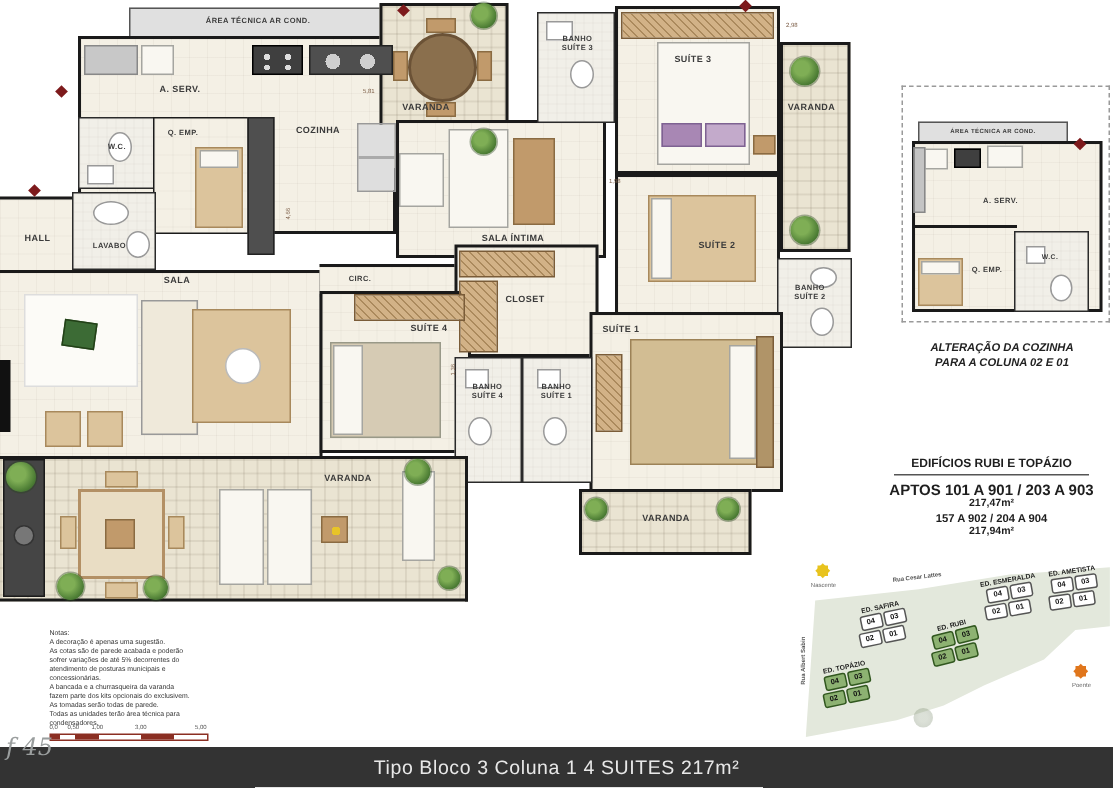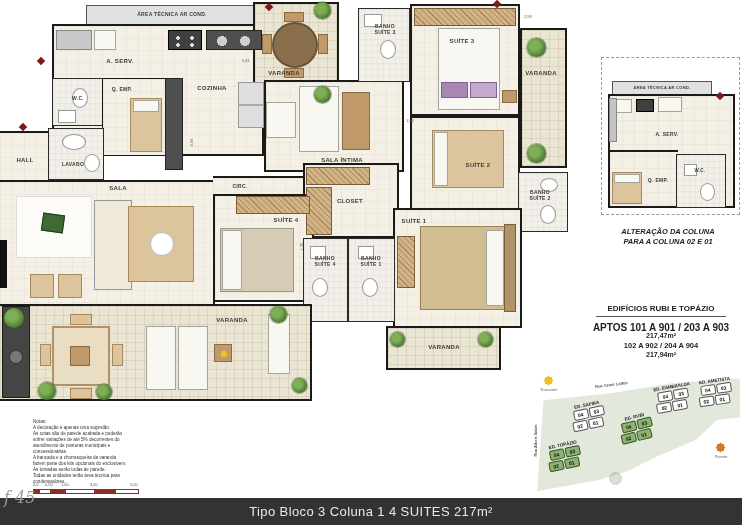--- a/index.html
+++ b/index.html
@@ -228,28 +228,28 @@
   <div class="furn white-f" style="left:658px;top:97px;width:24px;height:15px;"></div>
   <div class="furn" style="left:609px;top:98px;width:8px;height:44px;background:#c4c4c4;border:1px solid #888;"></div>
   <div class="furn tan" style="left:612px;top:172px;width:30px;height:32px;"></div>
   <div class="furn white-f" style="left:614px;top:174px;width:26px;height:9px;"></div>
   <div class="fix" style="left:700px;top:183px;width:13px;height:16px;border-radius:50%;"></div>
   <div class="fix" style="left:684px;top:164px;width:11px;height:10px;"></div>
   <div class="rlbl" style="left:662px;top:88px;font-size:4px;">ÁREA TÉCNICA AR COND.</div>
   <div class="rlbl s5" style="left:667px;top:135px;">A. SERV.</div>
   <div class="rlbl" style="left:700px;top:171px;font-size:4.5px;">W.C.</div>
   <div class="rlbl s5" style="left:658px;top:181px;">Q. EMP.</div>
-  <div class="caption" style="left:668px;top:227px;">ALTERAÇÃO DA COLUNA</div>
+  <div class="caption" style="left:668px;top:227px;">ALTERAÇÃO DA COZINHA</div>
   <div class="caption" style="left:668px;top:237px;">PARA A COLUNA 02 E 01</div>
 
   <div class="info-t" style="left:661px;top:304px;font-size:8px;">EDIFÍCIOS RUBI E TOPÁZIO</div>
   <div class="abs" style="left:596px;top:316px;width:130px;height:1px;background:#555;"></div>
   <div class="info-t" style="left:661px;top:322px;font-size:10px;">APTOS  101 A 901 / 203 A 903</div>
   <div class="info-t" style="left:661px;top:332px;font-size:7px;">217,47m²</div>
-  <div class="info-t" style="left:661px;top:341px;font-size:7.5px;">102 A 902 / 204 A 904</div>
+  <div class="info-t" style="left:661px;top:341px;font-size:7.5px;">157 A 902 / 204 A 904</div>
   <div class="info-t" style="left:661px;top:351px;font-size:7px;">217,94m²</div>
 
   <div class="sitemap">
     <div class="blob"></div>
     <div class="street" style="left:62px;top:10px;transform:rotate(-7deg);">Rua Cesar Lattes</div>
     <div class="street" style="left:-14px;top:66px;transform:rotate(-90deg);">Rua Albert Sabin</div>
     <div class="sunstar" style="left:12px;top:5px;"></div>
     <div class="sunlbl" style="left:16px;top:15px;">Nascente</div>
     <div class="sunstar west" style="left:184px;top:72px;"></div>
     <div class="sunlbl" style="left:188px;top:82px;">Poente</div>

